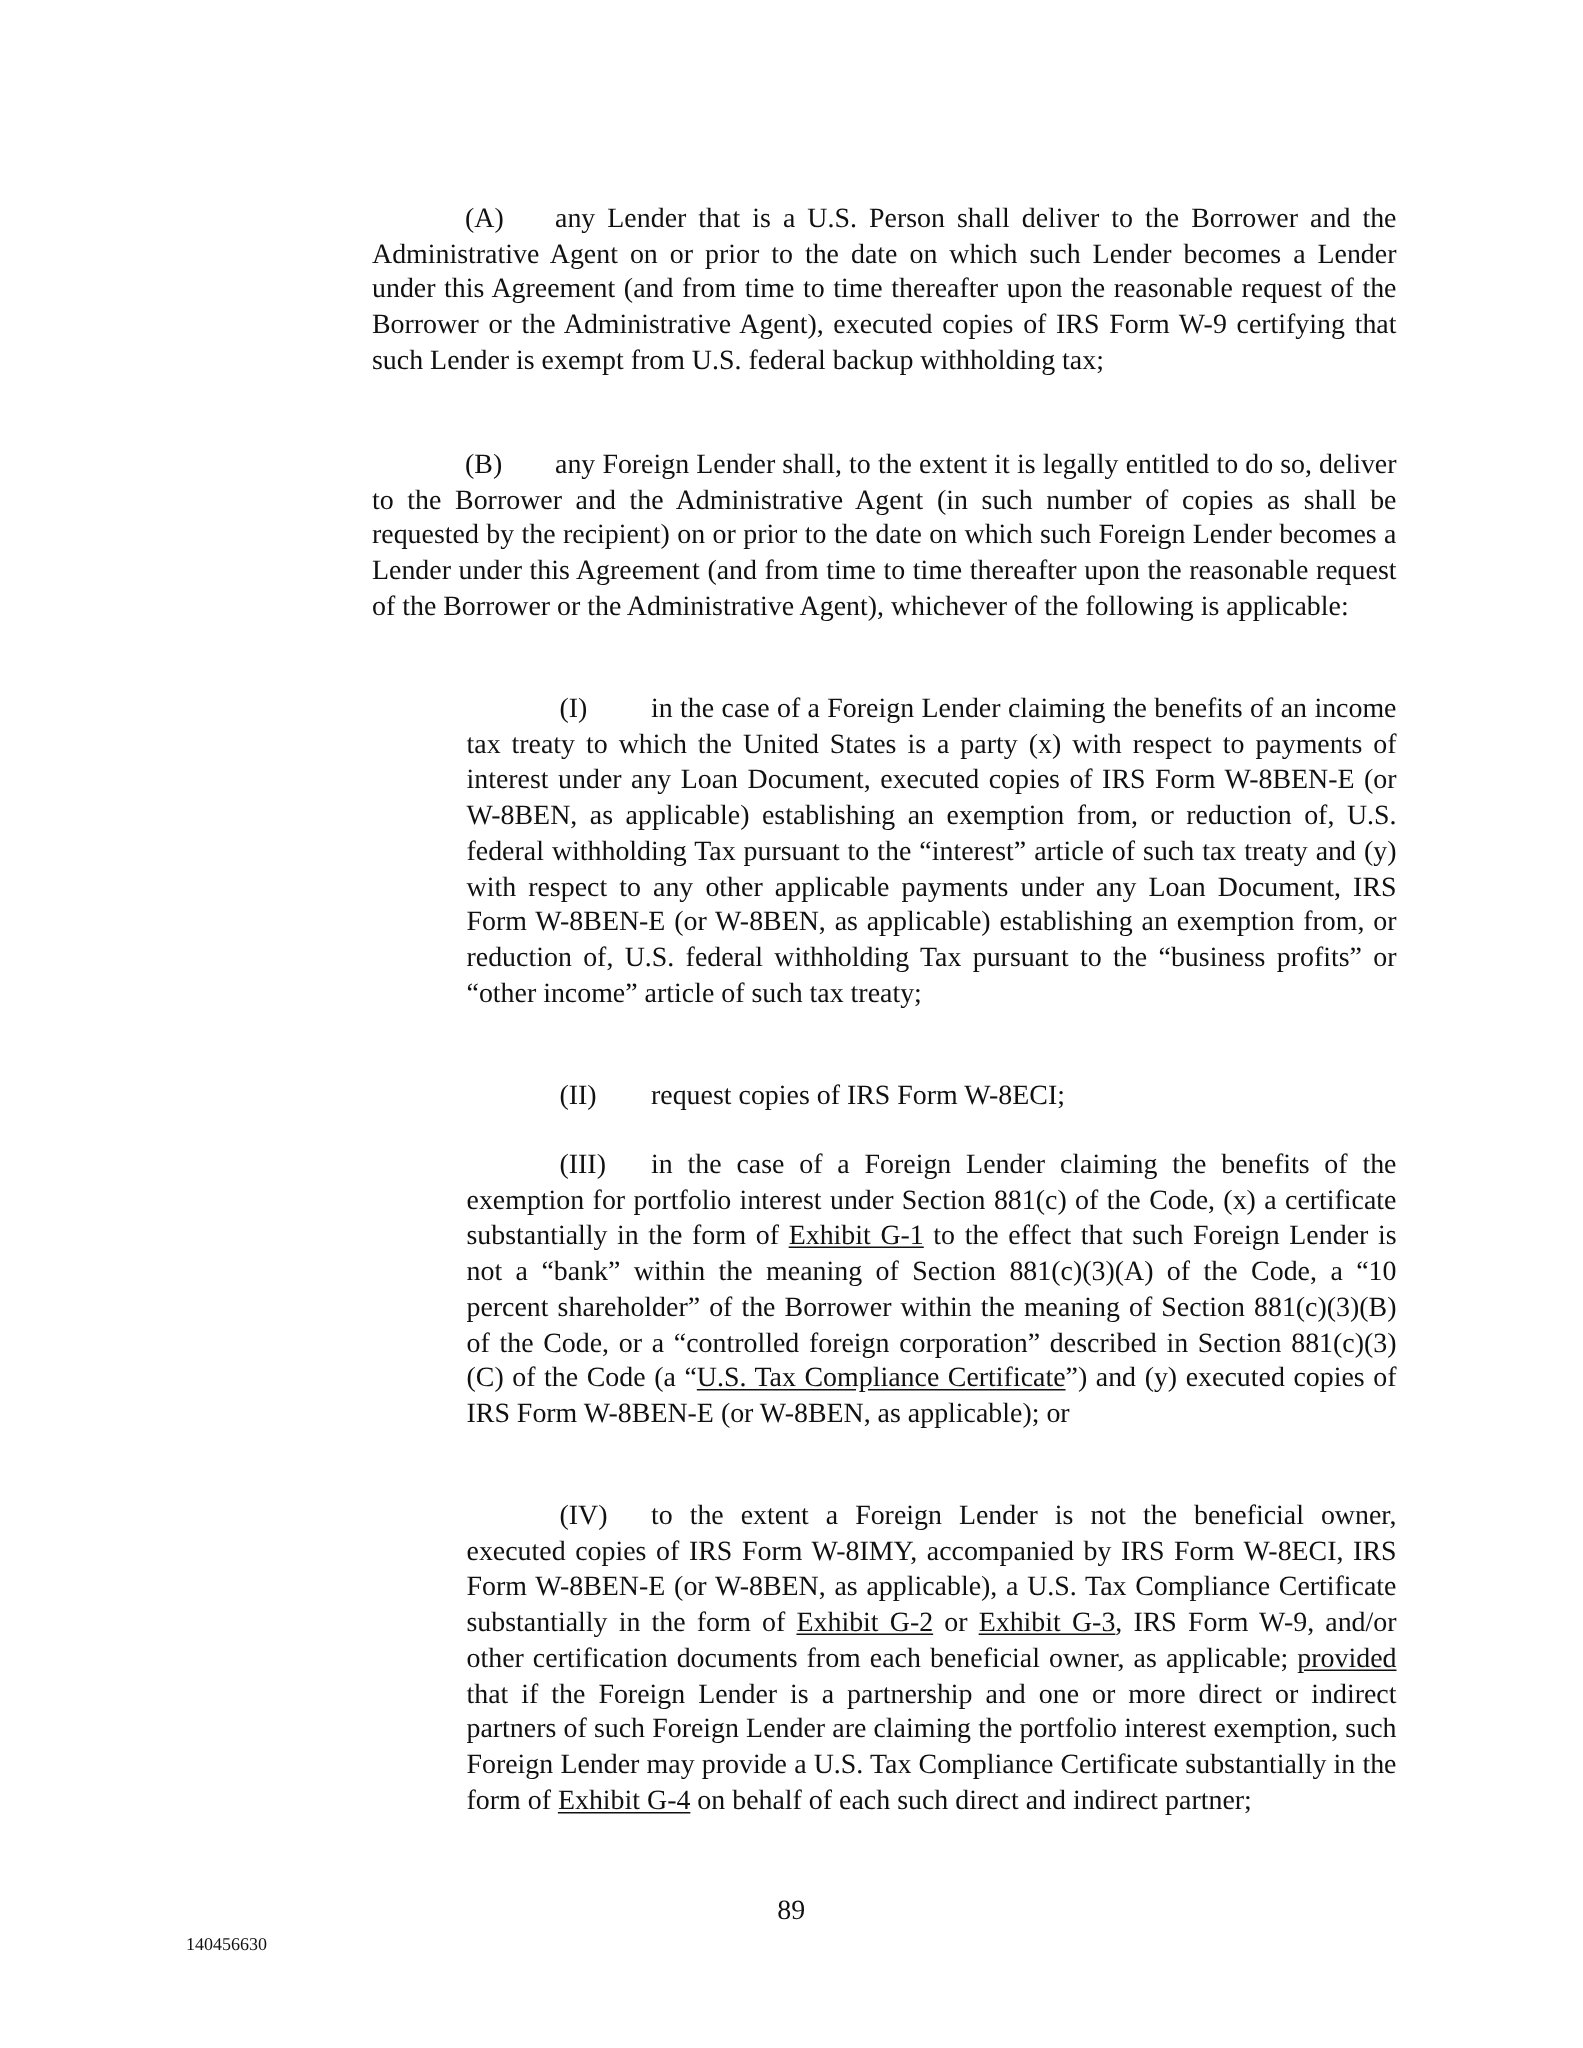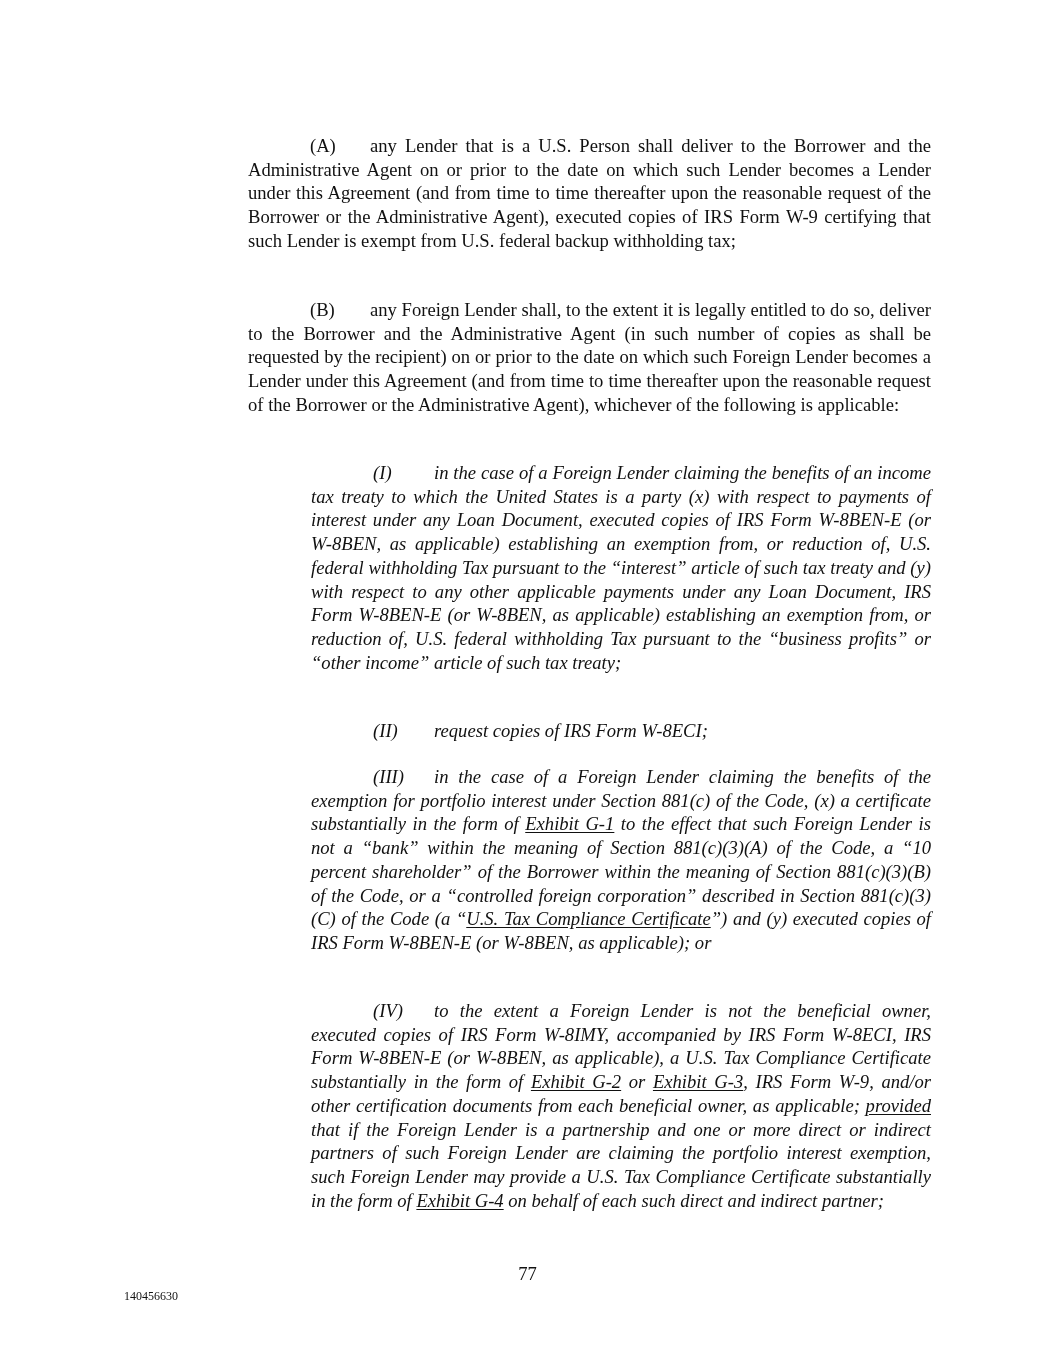--- a/index.html
+++ b/index.html
@@ -11,21 +11,21 @@
   .page { position: absolute; left: 0; top: 0; width: 1055px; height: 1113px; }
   .para {
     position: absolute;
     font-size: 18.6px;
     line-height: 23.7px;
     text-align: justify;
     text-align-last: left;
     margin: 0;
   }
   .lvl1 { left: 248px; width: 683px; }
-  .lvl2 { left: 311px; width: 620px; font-style: italic; }
+  .lvl2 { left: 311px; width: 620px; }
   .lvl1 .label { display: inline-block; margin-left: 62px; width: 60px; }
   .lvl2 .label { display: inline-block; margin-left: 62px; width: 61px; }
   .u { text-decoration: underline; text-underline-offset: 2px; }
   .page-number {
     position: absolute; left: 0; width: 1055px; top: 1263px;
     text-align: center; font-size: 18.6px;
   }
   .doc-id {
     position: absolute; left: 124px; top: 1289px; font-size: 12px; text-align: right;
   }
@@ -40,16 +40,16 @@
   <p class="para lvl1" style="top:298px;"><span class="label">(B)</span><span>any Foreign Lender shall, to the extent it is legally entitled to do so, deliver to the Borrower and the Administrative Agent (in such number of copies as shall be requested by the recipient) on or prior to the date on which such Foreign Lender becomes a Lender under this Agreement (and from time to time thereafter upon the reasonable request of the Borrower or the Administrative Agent), whichever of the following is applicable:</span></p>
 
   <p class="para lvl2" style="top:461px;"><span class="label">(I)</span><span>in the case of a Foreign Lender claiming the benefits of an income tax treaty to which the United States is a party (x) with respect to payments of interest under any Loan Document, executed copies of IRS Form W-8BEN-E (or W-8BEN, as applicable) establishing an exemption from, or reduction of, U.S. federal withholding Tax pursuant to the “interest” article of such tax treaty and (y) with respect to any other applicable payments under any Loan Document, IRS Form W-8BEN-E (or W-8BEN, as applicable) establishing an exemption from, or reduction of, U.S. federal withholding Tax pursuant to the “business profits” or “other income” article of such tax treaty;</span></p>
 
   <p class="para lvl2" style="top:719px;"><span class="label">(II)</span><span>request copies of IRS Form W-8ECI;</span></p>
 
   <p class="para lvl2" style="top:765px;"><span class="label">(III)</span><span>in the case of a Foreign Lender claiming the benefits of the exemption for portfolio interest under Section 881(c) of the Code, (x) a certificate substantially in the form of </span><span class="u">Exhibit G-1</span><span> to the effect that such Foreign Lender is not a “bank” within the meaning of Section 881(c)(3)(A) of the Code, a “10 percent shareholder” of the Borrower within the meaning of Section 881(c)(3)(B) of the Code, or a “controlled foreign corporation” described in Section 881(c)(3)(C) of the Code (a “</span><span class="u">U.S. Tax Compliance Certificate</span><span>”) and (y) executed copies of IRS Form W-8BEN-E (or W-8BEN, as applicable); or</span></p>
 
   <p class="para lvl2" style="top:999px;"><span class="label">(IV)</span><span>to the extent a Foreign Lender is not the beneficial owner, executed copies of IRS Form W-8IMY, accompanied by IRS Form W-8ECI, IRS Form W-8BEN-E (or W-8BEN, as applicable), a U.S. Tax Compliance Certificate substantially in the form of </span><span class="u">Exhibit G-2</span><span> or </span><span class="u">Exhibit G-3</span><span>, IRS Form W-9, and/or other certification documents from each beneficial owner, as applicable; </span><span class="u">provided</span><span> that if the Foreign Lender is a partnership and one or more direct or indirect partners of such Foreign Lender are claiming the portfolio interest exemption, such Foreign Lender may provide a U.S. Tax Compliance Certificate substantially in the form of </span><span class="u">Exhibit G-4</span><span> on behalf of each such direct and indirect partner;</span></p>
 
-  <div class="page-number">77</div>
+  <div class="page-number">89</div>
   <div class="doc-id">140456630</div>
 
 </div>
 
 </body></html>

